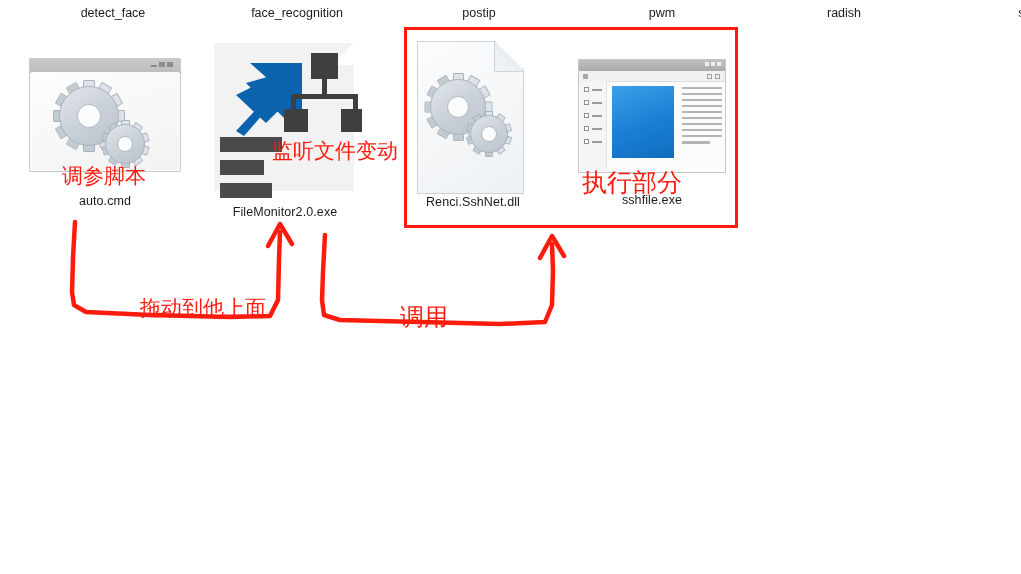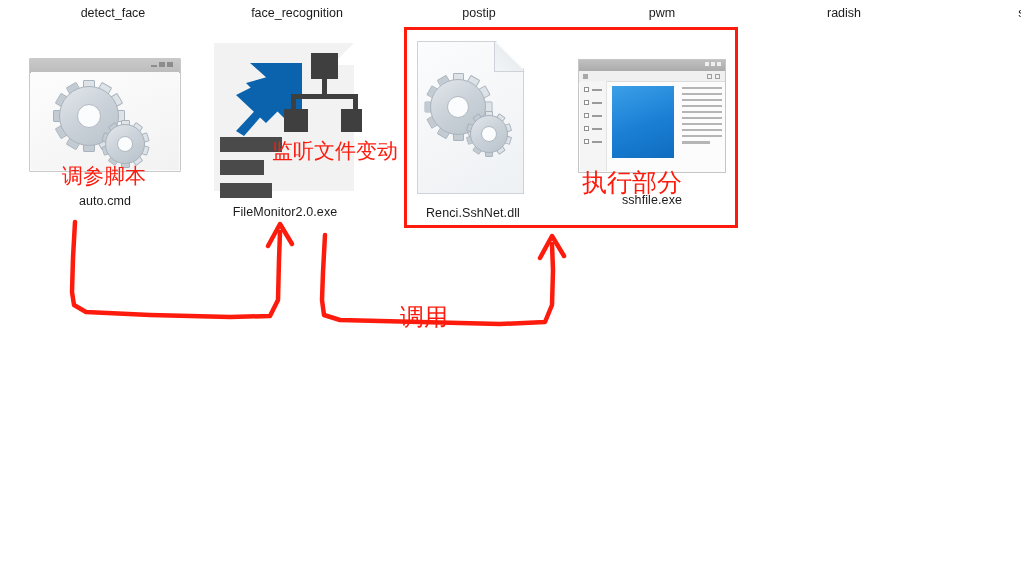--- a/index.html
+++ b/index.html
@@ -387,21 +387,21 @@
       <div class="gear" style="left:53px; top:74px; width:38px; height:38px;">
         <div class="tooth" style="width:8px;height:46px;margin-left:-4px;margin-top:-23px;transform:rotate(0deg);"></div>
         <div class="tooth" style="width:8px;height:46px;margin-left:-4px;margin-top:-23px;transform:rotate(36deg);"></div>
         <div class="tooth" style="width:8px;height:46px;margin-left:-4px;margin-top:-23px;transform:rotate(72deg);"></div>
         <div class="tooth" style="width:8px;height:46px;margin-left:-4px;margin-top:-23px;transform:rotate(108deg);"></div>
         <div class="tooth" style="width:8px;height:46px;margin-left:-4px;margin-top:-23px;transform:rotate(144deg);"></div>
         <div class="ring"></div>
         <div class="hole" style="left:11px;top:11px;width:16px;height:16px;"></div>
       </div>
     </div>
-    <div class="icon-label" style="margin-top:11px; position:relative; left:2px;">Renci.SshNet.dll</div>
+    <div class="icon-label" style="position:relative; left:2px;">Renci.SshNet.dll</div>
   </div>
 
   <div class="icon-cell" style="left:578px; top:59px; width:148px;">
     <div class="app-icon">
       <div class="tbar">
           <div class="dots">
             <i></i>
             <i></i>
             <i></i>
           </div>
@@ -459,17 +459,18 @@
       <path d="M325,235 L323,272 L322,300 L324,315 L340,320 L420,322 L500,324 L545,322 L552,305 L553,270 L552,244" fill="none" stroke="#fd1b0d" stroke-width="4.5" stroke-linecap="round" stroke-linejoin="round"></path>
       <path d="M540,258 L552,236 L564,256" fill="none" stroke="#fd1b0d" stroke-width="4.5" stroke-linecap="round" stroke-linejoin="round"></path>
     </svg>
 
     <div class="anno-text" style="left:62px; top:165px; font-size:21px;">调参脚本</div>
 
     <div class="anno-text" style="left:272px; top:140px; font-size:21px;">监听文件变动</div>
 
     <div class="anno-text" style="left:542px; top:170px; font-size:25px;margin-left:40px;">执行部分</div>
 
+    <div class="anno-text" style="left:140px; top:297px; font-size:21px;">拖动到他上面</div>
 
     <div class="anno-text" style="left:400px; top:305px; font-size:24px;">调用</div>
   </div>
 
 </div>
 
 </body></html>

